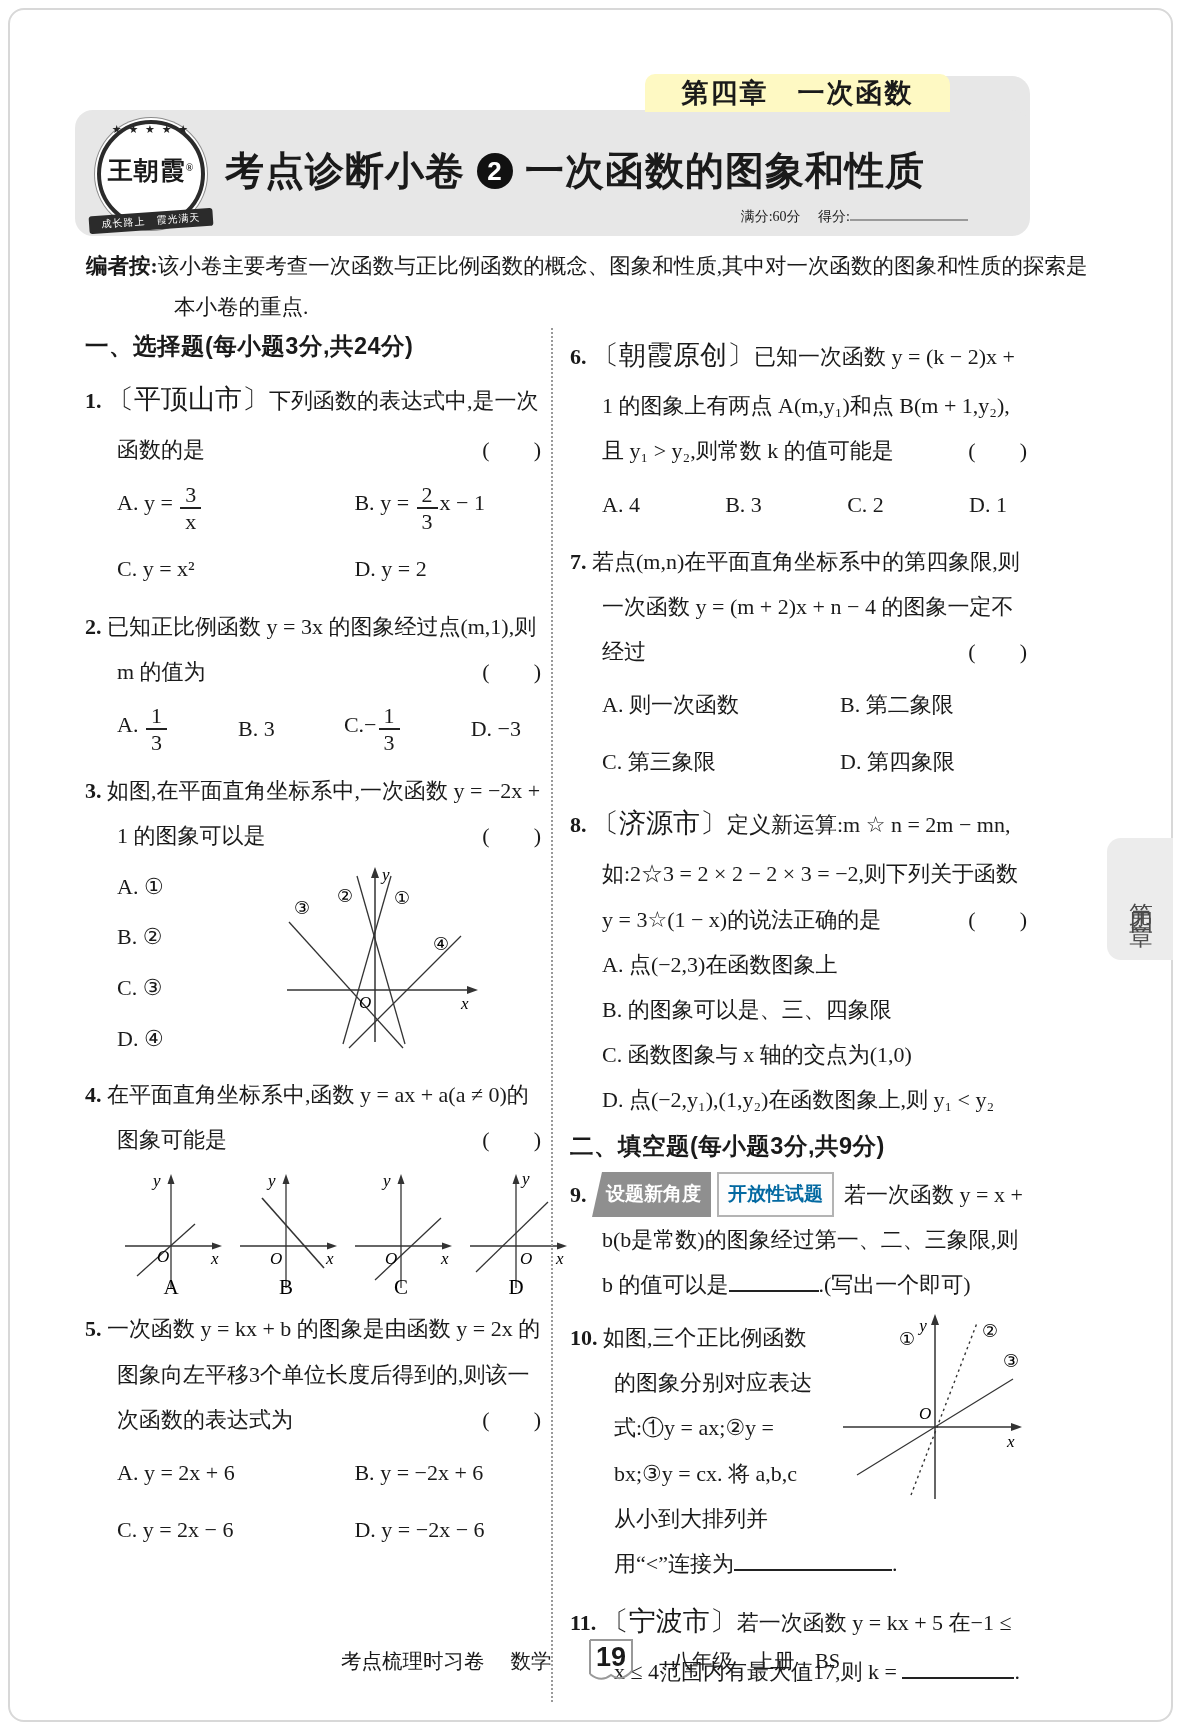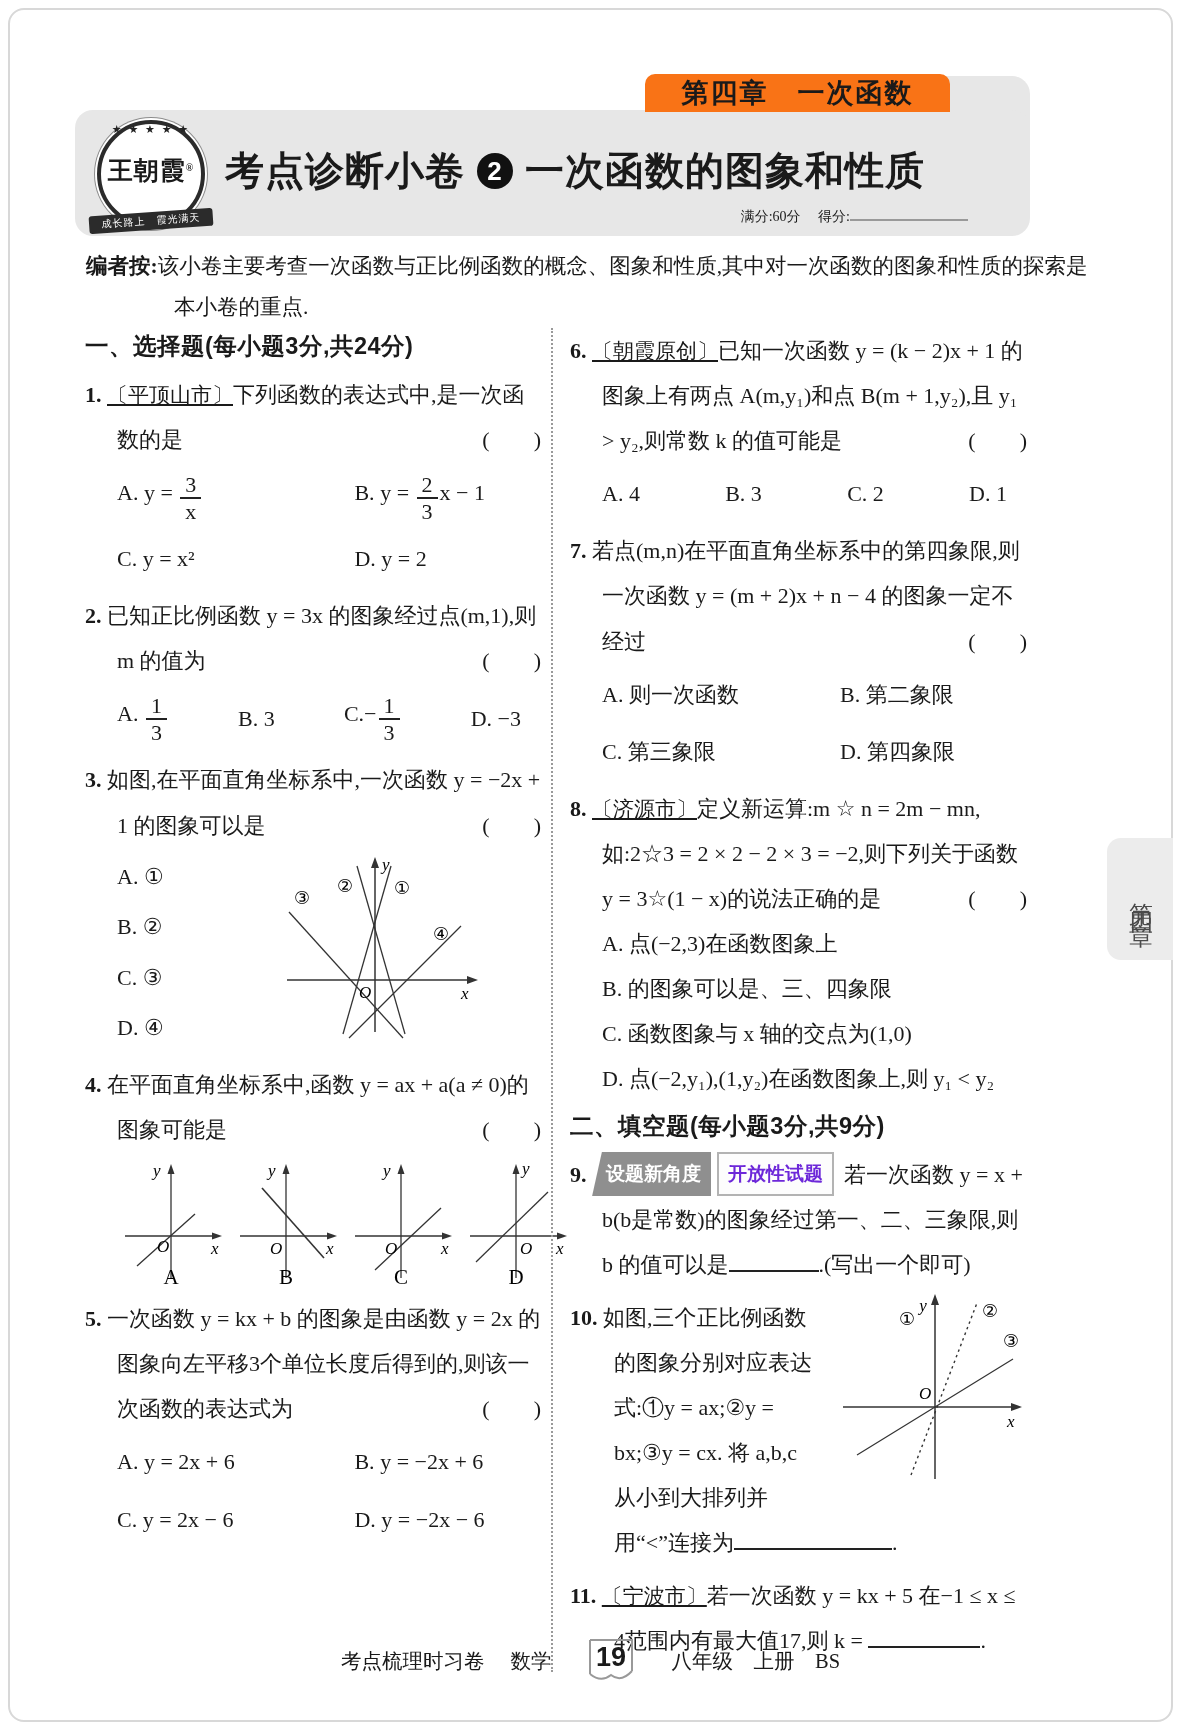--- a/index.html
+++ b/index.html
@@ -1,21 +1,21 @@
 <!DOCTYPE html>
 <html><head>
 <meta charset="utf-8">
 <style>
   html,body{margin:0;padding:0;background:#fff;}
   .sheet{position:relative;width:1181px;height:1730px;background:#fff;overflow:hidden;
          font-family:"Liberation Serif","DejaVu Serif",serif;color:#1a1a1a;font-size:22px;}
   .page-outline{position:absolute;inset:8px;border:2px solid #d8d8d8;border-radius:16px;pointer-events:none;}
 
   
-  .chapter-tab{position:absolute;top:74px;left:645px;width:305px;height:38px;background:#f97316;z-index:3;
+  .chapter-tab{position:absolute;top:74px;left:645px;width:305px;height:38px;background:#fef9c3;z-index:3;
       display:flex;align-items:center;justify-content:center;font-family:"Liberation Sans","DejaVu Sans",sans-serif;
       font-weight:bold;font-size:27px;border-radius:10px 10px 0 0;letter-spacing:2px;}
   .band-ear{position:absolute;left:930px;top:76px;width:100px;height:60px;background:#e7e7e7;border-radius:10px 18px 0 0;z-index:1;}
   .band{position:absolute;left:75px;top:110px;width:955px;height:126px;background:#e7e7e7;border-radius:18px;z-index:2;}
   .band-title{position:absolute;left:150px;top:34px;font-family:"Liberation Sans","DejaVu Sans",sans-serif;
       font-weight:bold;font-size:39px;letter-spacing:1px;white-space:nowrap;}
   .title-badge{display:inline-block;width:36px;height:36px;background:#111;color:#fff;border-radius:50%;
       text-align:center;line-height:36px;font-size:26px;margin:0 12px;vertical-align:4px;}
   .band-score{position:absolute;right:62px;bottom:10px;font-size:14px;}
   .score-blank{display:inline-block;width:118px;border-bottom:2px solid #999;height:1em;vertical-align:baseline;}
@@ -37,21 +37,21 @@
 
   
   .columns{position:absolute;left:85px;top:316px;width:952px;display:flex;align-items:stretch;margin-top:12px;}
   .col-left{width:466px;padding-right:10px;box-sizing:border-box;}
   .col-right{width:476px;border-left:2px dotted #999;padding-left:17px;box-sizing:border-box;}
   .sec-title{font-family:"Liberation Sans","DejaVu Sans",sans-serif;font-weight:bold;font-size:23.5px;
       margin:2px 0 10px 0;letter-spacing:0.5px;}
   .q{line-height:2.05;padding-left:32px;text-indent:-32px;margin-bottom:8px;}
   .q-wide{padding-left:44px;text-indent:-44px;}
   .qnum{font-weight:bold;}
-  .qtag{font-size:21px;text-decoration:underline;}
+  .qtag{font-size:27px;}
   .bracket{float:right;}
   .opts-grid2{display:grid;grid-template-columns:56% 44%;row-gap:12px;margin:8px 0 12px;text-indent:0;align-items:center;}
   .opts-row{display:flex;justify-content:space-between;padding-right:20px;margin:8px 0 12px;text-indent:0;align-items:center;}
   .opts-stack{text-indent:0;line-height:2.05;}
   .opt{white-space:nowrap;}
   .frac{display:inline-block;text-align:center;vertical-align:-0.85em;line-height:1.15;margin:0 2px;}
   .frac .fn{display:block;padding:0 5px;border-bottom:2px solid #222;}
   .frac .fd{display:block;padding:0 5px;}
   .blank{display:inline-block;border-bottom:2px solid #222;height:1em;vertical-align:baseline;}
   .w90{width:90px;} .w110{width:112px;} .w150{width:158px;}
@@ -59,21 +59,21 @@
   .q3-opts{width:158px;line-height:2.3;}
   .graphs-row{display:flex;gap:4px;text-indent:0;margin:6px 0 4px;}
   .fig{flex:none;}
   .fig-axis{font-style:italic;font-size:17px;}
   .fig-circ{font-family:"DejaVu Sans",sans-serif;font-size:18px;}
   .fig-letter{font-size:21px;}
   .q10-fig{float:right;margin:-8px 0 0 4px;}
   .badge1{display:inline-block;background:#8f8f8f;color:#fff;font-family:"Liberation Sans","DejaVu Sans",sans-serif;
       font-weight:bold;font-size:19px;padding:3px 10px 3px 14px;margin-right:6px;text-indent:0;
       clip-path:polygon(10px 0,100% 0,100% 100%,0 100%);vertical-align:2px;}
-  .badge2{display:inline-block;background:#fdfdfd;border:2px solid #b3b3b3;color:#6d28d9;
+  .badge2{display:inline-block;background:#fdfdfd;border:2px solid #b3b3b3;color:#0369a1;
       font-family:"Liberation Sans","DejaVu Sans",sans-serif;font-weight:bold;font-size:19px;
       padding:1px 9px;margin-right:10px;text-indent:0;vertical-align:2px;}
 
   
   .side-tab{position:absolute;right:8px;top:838px;width:64px;height:122px;background:#ececec;
       border-radius:14px 0 0 14px;display:flex;align-items:center;justify-content:center;
       writing-mode:vertical-rl;font-family:"Liberation Sans","DejaVu Sans",sans-serif;
       font-size:24px;letter-spacing:10px;color:#4a4a4a;padding-left:2px;}
   .footer{position:absolute;left:0;right:0;top:1636px;display:flex;justify-content:center;
       align-items:center;gap:28px;font-size:20.5px;}

